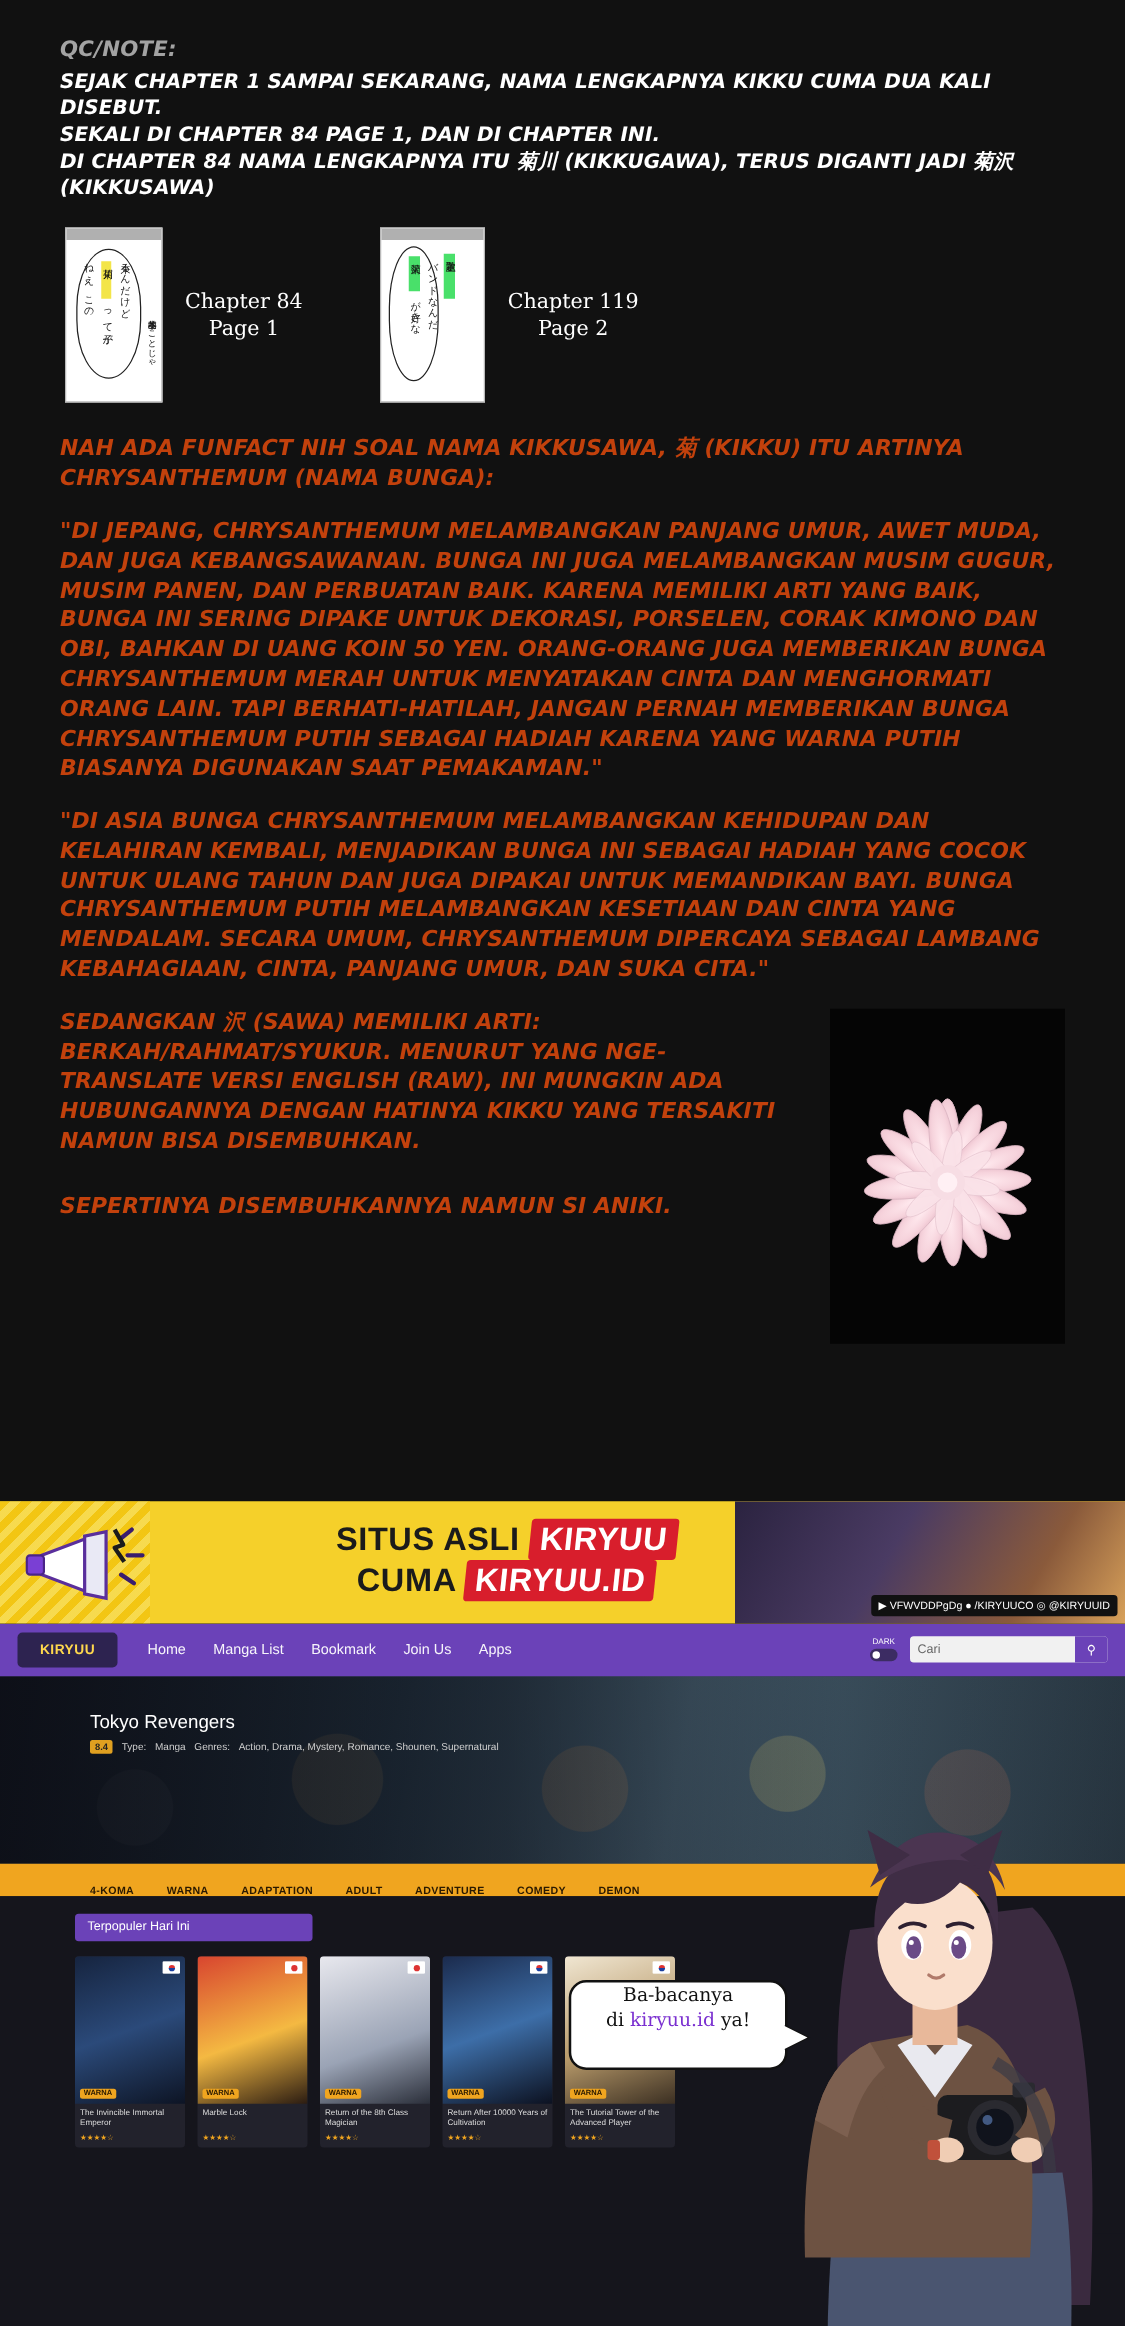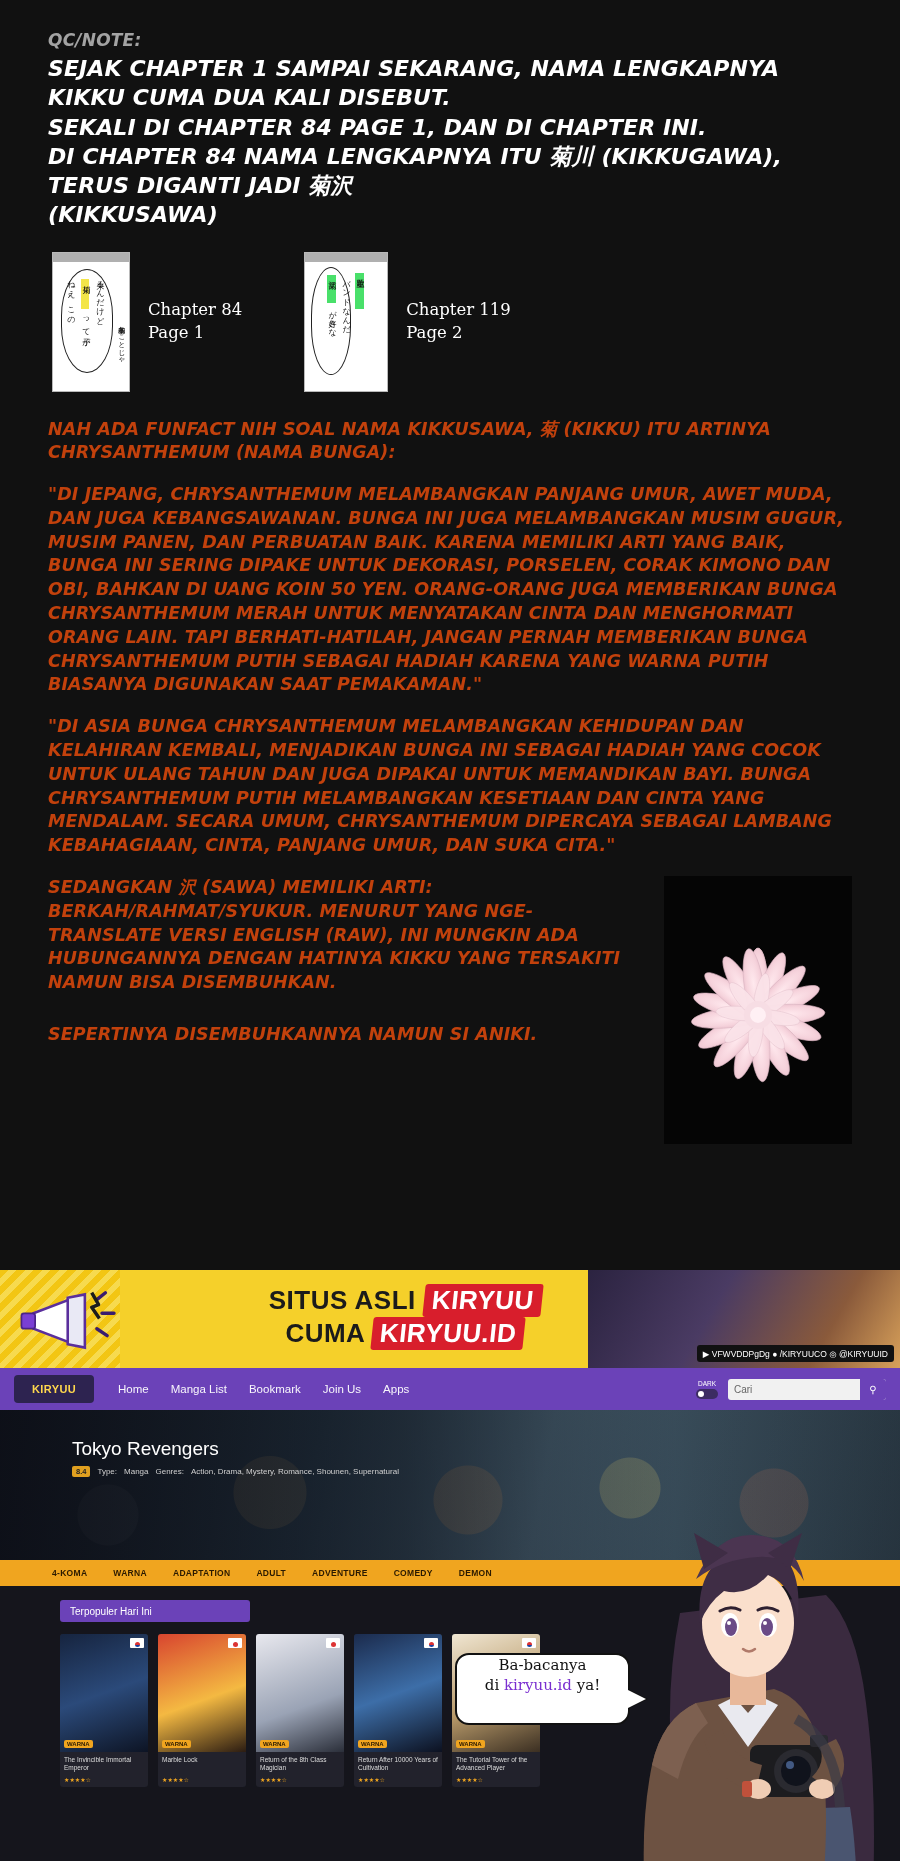--- a/index.html
+++ b/index.html
@@ -31,21 +31,21 @@
     font-weight: bold;
     font-style: italic;
     font-size: 17px;
     letter-spacing: 0.2px;
     margin-bottom: 4px;
   }
   .note-line {
     color: #ffffff;
     font-weight: bold;
     font-style: italic;
-    font-size: 22px;
+    font-size: 16px;
     line-height: 1.33;
     letter-spacing: 0.1px;
   }
   .note-block {
     margin-bottom: 2px;
   }
 
   
   .panels {
     display: flex;
@@ -92,20 +92,21 @@
   }
   .hl-green { background: #49e06a; }
   .hl-yellow { background: #f3e549; }
   .panel-caption {
     font-family: "DejaVu Serif", serif;
     font-size: 16.5px;
     color: #ffffff;
     line-height: 1.35;
     margin-left: 18px;
     white-space: pre-line;
+    text-align: center;
   }
   .panel-gap { width: 62px; }
 
   .body-text {
     color: #c2410c;
     font-weight: bold;
     font-style: italic;
     font-size: 17.5px;
     line-height: 1.36;
     letter-spacing: 0.1px;
@@ -290,21 +291,21 @@
     position: absolute; inset: 0;
     background: linear-gradient(to right, rgba(10,10,18,.82) 0%, rgba(10,10,18,.55) 45%, rgba(10,10,18,.15) 75%);
   }
   .hero-info {
     position: absolute;
     left: 72px; top: 28px;
     width: 420px;
   }
   .hero-title {
     font-family: "Liberation Sans", sans-serif;
-    font-size: 19px;
+    font-size: 15px;
     color: #fff;
     margin-bottom: 6px;
   }
   .hero-meta {
     display: flex; align-items: center; gap: 7px;
     font-family: "Liberation Sans", sans-serif;
     font-size: 8px; color: #cfcfcf;
     margin-bottom: 5px;
     flex-wrap: wrap;
   }
@@ -316,22 +317,22 @@
     font-family: "Liberation Sans", sans-serif;
     font-size: 7.5px; color: #c4c4c4; line-height: 1.5;
     max-width: 330px;
   }
   
   .genre-bar {
     position: relative;
     height: 26px;
     background: #f0a51f;
     display: flex;
-    align-items: center;
-    padding-left: 52px;
+    align-items: flex-end;
+    padding-left: 72px;
     gap: 26px;
     font-family: "Liberation Sans", sans-serif;
     font-size: 8.5px;
     color: #2b1a00;
     font-weight: bold;
     letter-spacing: .3px;
   }
   
   .pop-section {
     position: relative;

